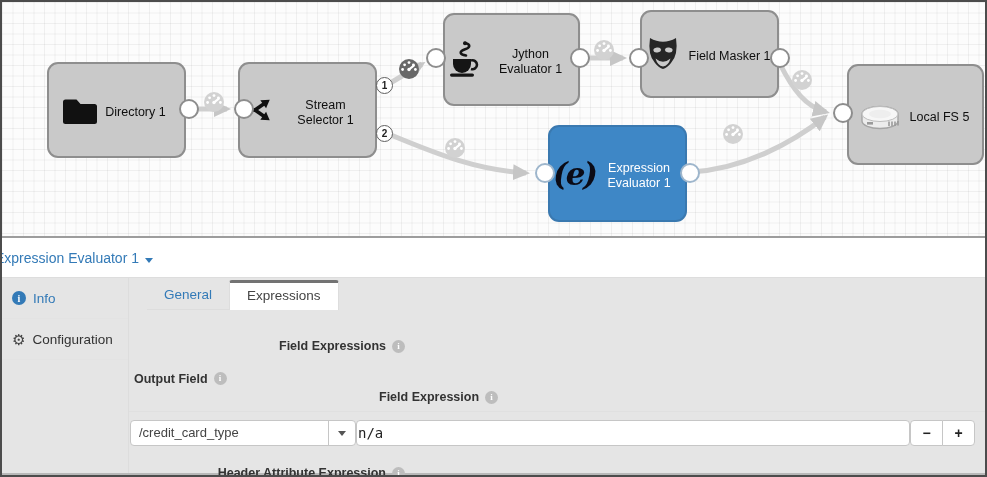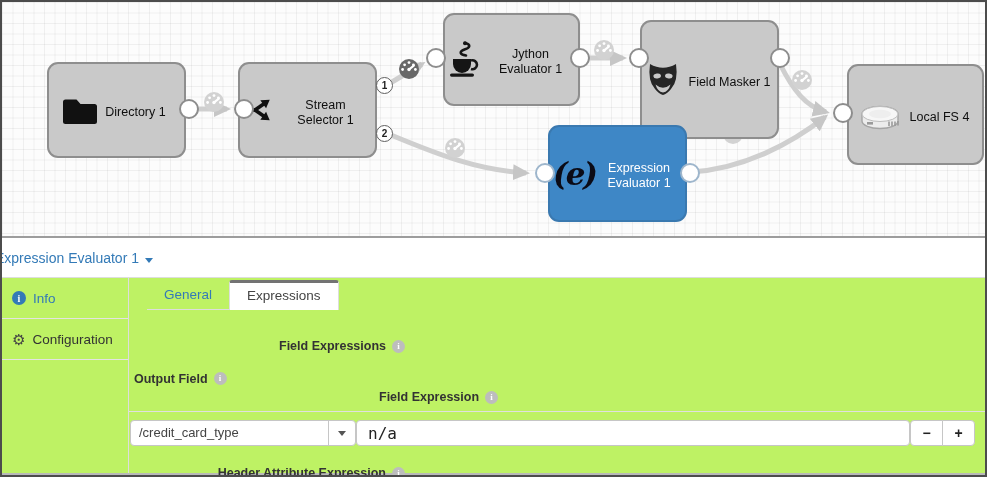--- a/index.html
+++ b/index.html
@@ -42,21 +42,21 @@
   
   .stage-header {
     height:40px; display:flex; align-items:center; background:#fff;
     border-bottom:1px solid #ddd; overflow:hidden; cursor:pointer;
   }
   .stage-title { color:#337ab7; font-size:14px; margin-left:-7px; white-space:nowrap; }
   .caret-down { display:inline-block; width:0; height:0; margin-left:6px;
     border-left:4.5px solid transparent; border-right:4.5px solid transparent; border-top:5px solid #337ab7; }
 
   
-  .main { display:flex; height:197px; background:#bef264; border-bottom:2px solid #b9b9b9; }
+  .main { display:flex; height:197px; background:#e5e5e5; border-bottom:2px solid #b9b9b9; }
   .sidebar { width:127px; border-right:1px solid #ddd; }
   .side-item { height:41px; display:flex; align-items:center; gap:7px; padding-left:10px;
     border-bottom:1px solid #e3e3e3; font-size:13.5px; color:#333; cursor:pointer; }
   .side-item.active-link { color:#337ab7; }
   .info-circle { display:inline-flex; width:14px; height:14px; border-radius:50%; background:#337ab7;
     color:#fff; font-size:10px; font-weight:bold; align-items:center; justify-content:center; font-family:"Liberation Serif", serif; }
   .info-circle::after { content:"i"; }
   .gear { font-size:15px; color:#444; line-height:1; }
   .gear::after { content:"\2699"; }
 
@@ -78,21 +78,21 @@
   .c1b { width:205px; }
   .c2 { flex:1;margin-top:37px; }
   .cinputs { display:flex; padding:8px 10px 0 1px; align-items:center; }
   .select { width:226px; height:26px; border:1px solid #c6c6c6; border-radius:4px; background:#fff;
     display:flex; align-items:stretch; cursor:pointer; }
   .select .sel-text { flex:1; font-size:13px; color:#444; padding:0 8px; line-height:24px;
     white-space:nowrap; overflow:hidden; }
   .select .sel-toggle { width:27px; border-left:1px solid #c6c6c6; display:flex; align-items:center; justify-content:center; }
   .sel-caret { width:0; height:0; border-left:4px solid transparent; border-right:4px solid transparent; border-top:5px solid #555; }
   .expr-input { flex:1; min-width:0; height:26px; border:1px solid #c6c6c6; border-radius:4px;
-    font-family:"DejaVu Sans Mono", monospace; font-size:16px; color:#222; padding:0 11px; background:#fff; }
+    font-family:"DejaVu Sans Mono", monospace; font-size:14px; color:#222; padding:0 1px; background:#fff; }
   .btngroup { display:flex; }
   .btngroup button { width:33px; height:26px; background:#fff; border:1px solid #c6c6c6;
     font-size:14px; font-weight:bold; color:#222; cursor:pointer; line-height:1; }
   .btngroup button:first-child { border-radius:4px 0 0 4px; }
   .btngroup button:last-child { border-radius:0 4px 4px 0; margin-left:-1px; }
   .add-row { margin:8px 0 0 1px; }
   .add-row button { width:33px; height:22px; background:#fff; border:1px solid #c6c6c6; border-radius:4px;
     font-size:13px; font-weight:bold; color:#222; cursor:pointer; line-height:1; }
 
   .info-ic { display:inline-block; width:13px; height:13px; border-radius:50%; background:#bdbdbd;
@@ -176,21 +176,21 @@
           <path d="M20,3 c6,1.5 5.5,4.5 -0.5,6.5 c-5.5,2 -5,5 1.5,6" fill="none" stroke="#151515" stroke-width="2.6" stroke-linecap="round"></path>
           <circle cx="20" cy="3.2" r="2" fill="#151515"></circle>
           <path d="M8,19 h18 v5 a9,9 0 0 1 -18,0 z" fill="#151515"></path>
           <path d="M26,20.5 a4.5,4.5 0 1 1 0,8.5" fill="none" stroke="#151515" stroke-width="2.6"></path>
           <rect x="5" y="33.5" width="24" height="3.2" rx="1.6" fill="#151515"></rect>
         </svg>
       </div>
       <div class="nlabel">Jython Evaluator 1</div>
     </div>
 
-    <div class="node" style="left:638px;top:18px;width:139px;height:119px">
+    <div class="node" style="left:638px;top:8px;width:139px;height:88px">
       <div class="nicon">
         <svg width="40" height="40" viewBox="0 0 40 40">
           <path d="M7,4 q13,7.5 26,0 q2.5,17 -5,25 q-4,5 -8,6 q-4,-1 -8,-6 q-7.5,-8 -5,-25 z" fill="#262626"></path>
           <ellipse cx="14.2" cy="16" rx="3.8" ry="2.4" fill="#c9c9c9" transform="rotate(-8 14.2 16)"></ellipse>
           <ellipse cx="25.8" cy="16" rx="3.8" ry="2.4" fill="#c9c9c9" transform="rotate(8 25.8 16)"></ellipse>
           <path d="M12.5,24.5 q7.5,6.5 15,0 q-2,7 -7.5,8 q-5.5,-1 -7.5,-8 z" fill="#c9c9c9"></path>
         </svg>
       </div>
       <div class="nlabel">Field Masker 1</div>
     </div>
@@ -210,21 +210,21 @@
           <ellipse cx="24" cy="17" rx="11" ry="4.2" fill="#eeeeee"></ellipse>
           <g stroke="#9a9a9a" stroke-width="1.6">
             <line x1="33" y1="24.5" x2="33" y2="29"></line>
             <line x1="36" y1="24.5" x2="36" y2="29"></line>
             <line x1="39" y1="24.5" x2="39" y2="29"></line>
             <line x1="42" y1="24" x2="42" y2="28.5"></line>
           </g>
           <rect x="11" y="25" width="6" height="2.6" fill="#9a9a9a"></rect>
         </svg>
       </div>
-      <div class="nlabel">Local FS 4</div>
+      <div class="nlabel">Local FS 5</div>
     </div>
 
     <div class="port" style="left:177px;top:97px"></div>
     <div class="port" style="left:232px;top:97px"></div>
     <div class="port" style="left:424px;top:46px"></div>
     <div class="port" style="left:568px;top:46px"></div>
     <div class="port" style="left:627px;top:46px"></div>
     <div class="port" style="left:768px;top:46px"></div>
     <div class="port blue" style="left:533px;top:161px"></div>
     <div class="port blue" style="left:678px;top:161px"></div>

